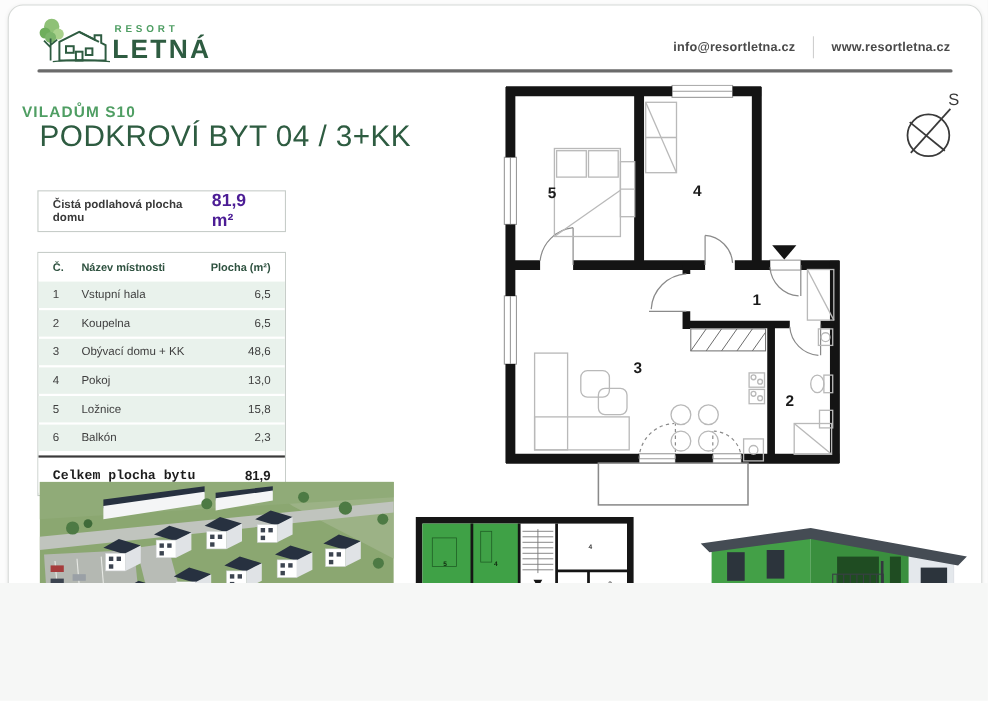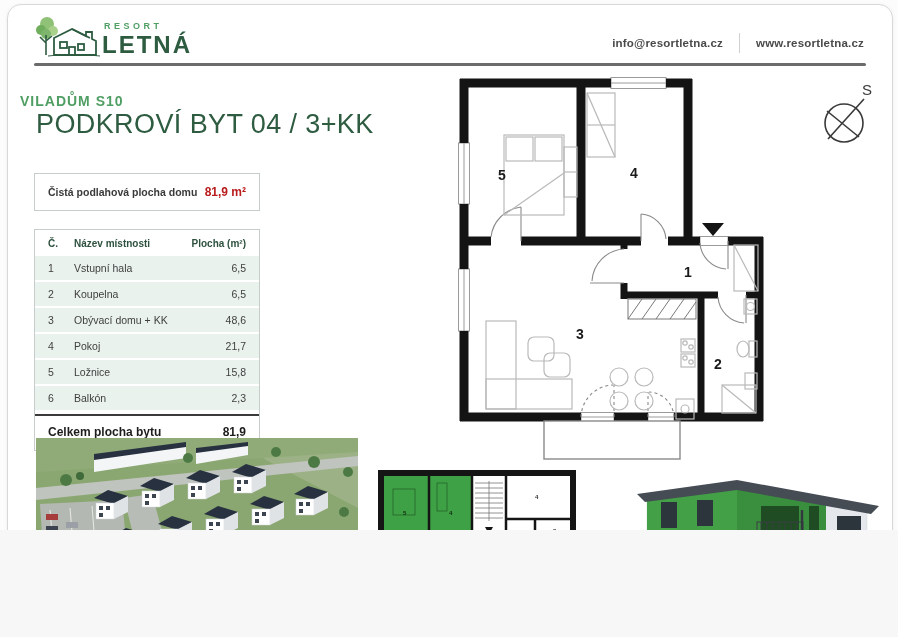--- a/index.html
+++ b/index.html
@@ -13,34 +13,34 @@
   .links a{font-size:11.5px;color:#4a4a4a;text-decoration:none;font-weight:600;letter-spacing:.2px;}
   .vsep{width:1px;height:20px;background:#cfcfcf;}
   .rule{position:absolute;left:26px;top:58px;width:832px;height:3px;background:#6b6b6b;border-radius:2px;}
 
   
   .subtitle{position:absolute;left:12px;top:88px;font-size:14px;font-weight:800;color:#4f9e63;letter-spacing:1px;}
   .title{position:absolute;left:28px;top:104px;font-size:27px;font-weight:400;color:#2e5c41;letter-spacing:.4px;}
 
   
   .sumbox{position:absolute;left:26px;top:168px;width:226px;height:38px;border:1px solid #c7cdc9;
-          display:flex;align-items:center;justify-content:space-between;padding:0 13px;box-sizing:border-box;background:#fff;}
+          display:flex;align-items:center;justify-content:flex-start;padding:0 13px;box-sizing:border-box;background:#fff;}
   .sumbox .lbl{font-size:10.5px;font-weight:700;color:#3a3a3a;}
-  .sumbox .val{font-size:12px;font-weight:800;color:#b91c1c;}
+  .sumbox .val{font-size:16px;font-weight:800;color:#4c1d95;}
 
   
   .rtable{position:absolute;left:26px;top:224px;width:226px;border:1px solid #c7cdc9;background:#fff;box-sizing:border-box;padding-bottom:2px;}
   .trow{display:flex;align-items:center;height:24px;font-size:10.5px;color:#3f3f3f;}
   .trow .c-n{width:26px;padding-left:13px;}
   .trow .c-name{flex:1;}
   .trow .c-area{padding-right:13px;}
   .thead{height:26px;font-weight:800;color:#2f5240;font-size:10px;background:#fff;}
   .tdata{background:#e9f2ec;margin:0 0 2px 0;}
   .tfoot{height:32px;border-top:2px solid #3a3a3a;margin-top:4px;font-weight:800;color:#1d1d1d;font-size:12px;background:#fff;}
-  .tfoot .c-name{padding-left:13px;}
+  .tfoot .c-name{padding-left:13px;font-family:Liberation Mono, monospace;}
 
   svg text{font-family:"Liberation Sans",sans-serif;}
   .roomnum{font-size:14px;font-weight:800;fill:#1a1a1a;}
   .mininum{font-size:6px;font-weight:700;fill:#10290f;}
   .mininumw{font-size:6px;font-weight:700;fill:#333;}
 </style>
 </head>
 <body>
 
 <div class="stage">
@@ -99,21 +99,21 @@
         <span class="c-area">6,5</span>
       </div>
       <div class="trow tdata">
         <span class="c-n">3</span>
         <span class="c-name">Obývací domu + KK</span>
         <span class="c-area">48,6</span>
       </div>
       <div class="trow tdata">
         <span class="c-n">4</span>
         <span class="c-name">Pokoj</span>
-        <span class="c-area">21,7</span>
+        <span class="c-area">13,0</span>
       </div>
       <div class="trow tdata">
         <span class="c-n">5</span>
         <span class="c-name">Ložnice</span>
         <span class="c-area">15,8</span>
       </div>
       <div class="trow tdata">
         <span class="c-n">6</span>
         <span class="c-name">Balkón</span>
         <span class="c-area">2,3</span>

